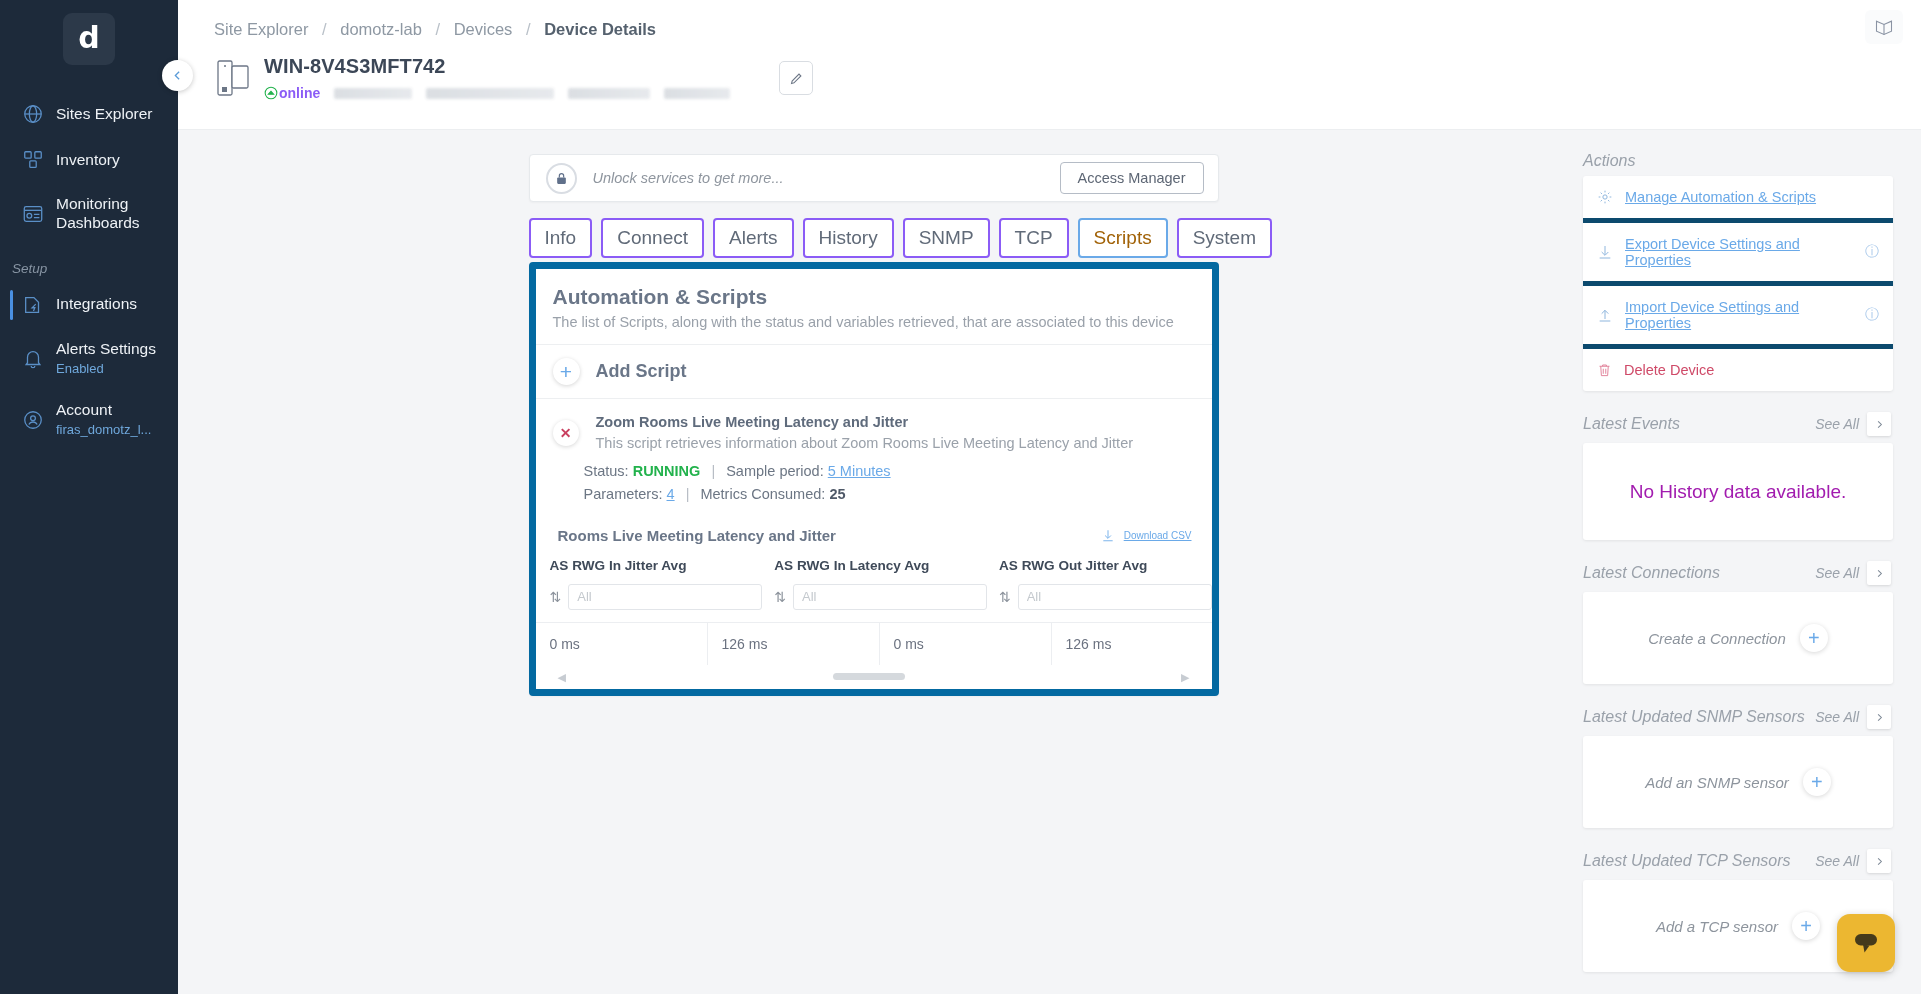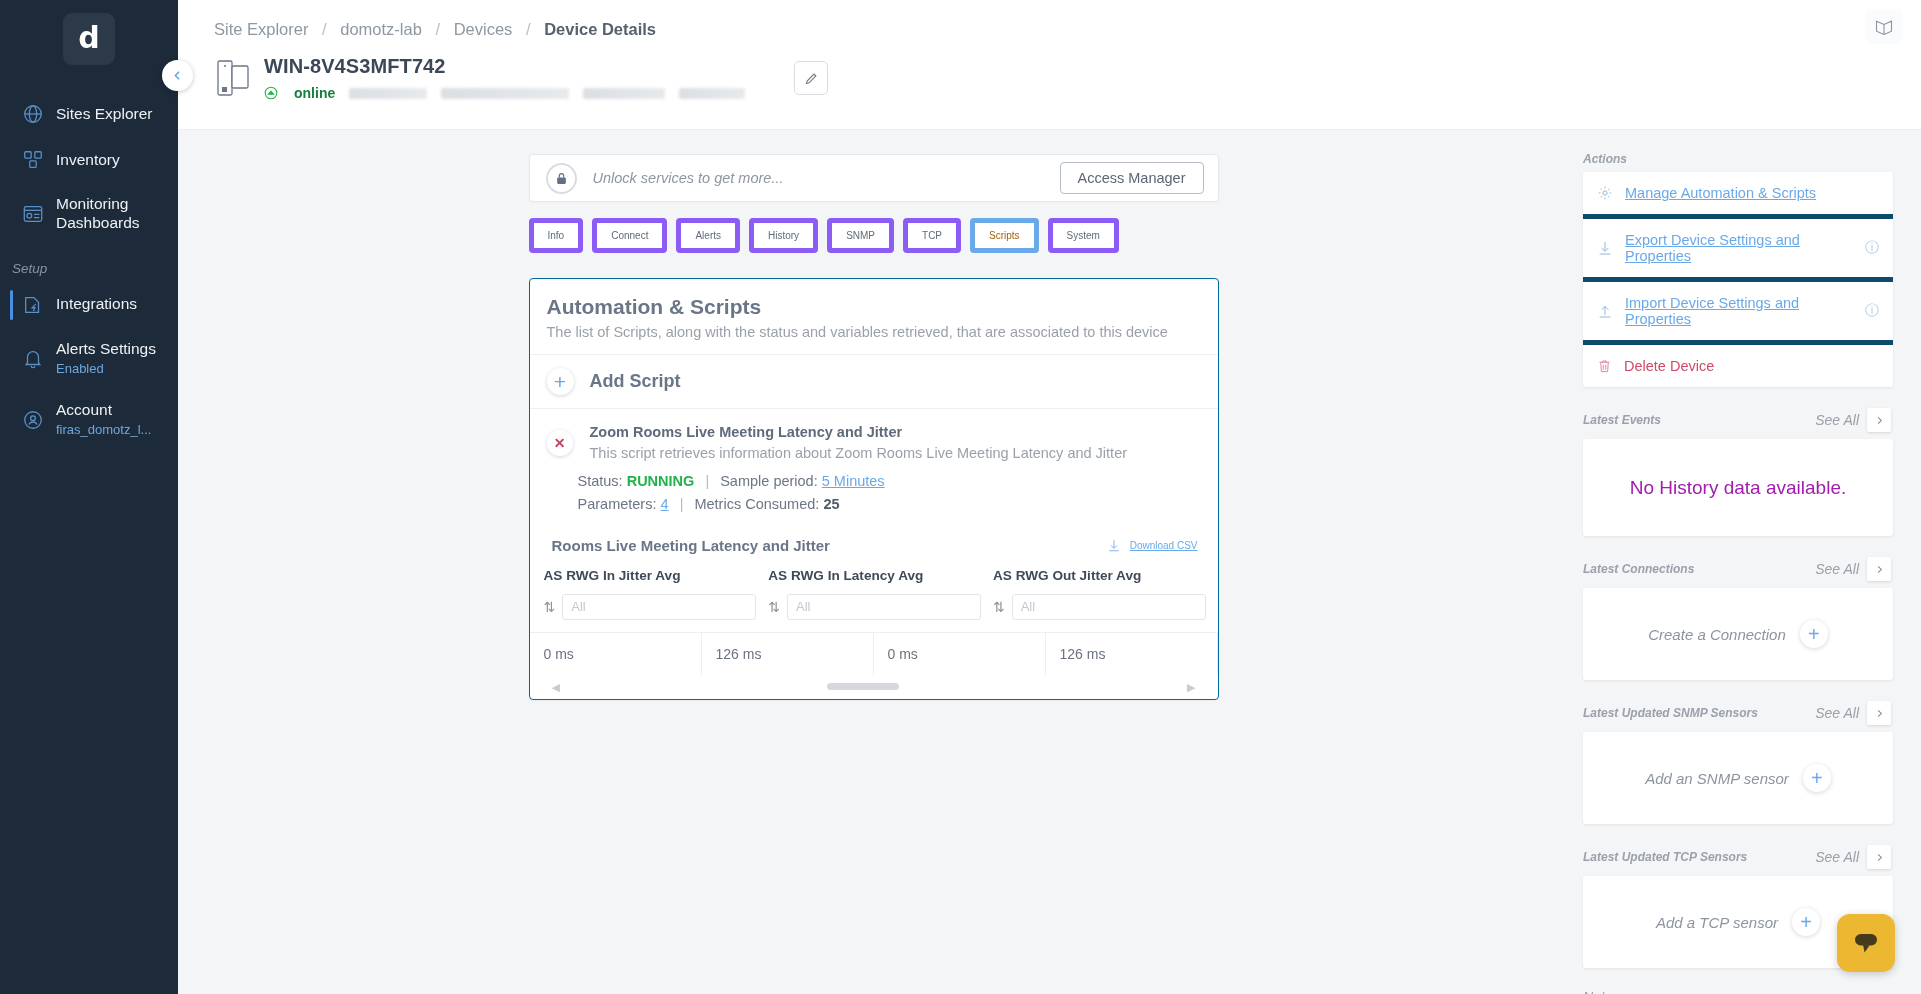--- a/index.html
+++ b/index.html
@@ -63,21 +63,21 @@
   .topbar { height: 130px; background: #fff; position: relative; border-bottom: 1px solid #eceef0; }
   .breadcrumb { padding: 20px 0 0 36px; font-size: 16.5px; color: #8e98a3; }
   .breadcrumb span.sep { margin: 0 9px; color: #b9c0c8; }
   .breadcrumb span.cur { color: #55616e; font-weight: 700; }
 
   .device-row { display: flex; align-items: center; padding: 16px 0 0 32px; }
   .dev-icon { width: 46px; flex: 0 0 46px; display:flex; justify-content:center; }
   .dev-meta { margin-left: 8px; }
   .dev-name { font-size: 20px; font-weight: 700; color: #3c4757; letter-spacing: .1px; }
   .dev-status { display: flex; align-items: center; margin-top: 7px; font-size: 14px; }
-  .dev-online { color: #15803d; font-weight: 700; margin-left: 16px; }
+  .dev-online { color: #8b5cf6; font-weight: 700; margin-left: 1px; }
   .redact {
     display: inline-block; height: 11px; border-radius: 2px;
     background: linear-gradient(90deg,#d5d9de,#e3e6ea);
     margin-left: 14px; vertical-align: middle; opacity: .85;
     filter: blur(1.4px);
   }
   .edit-btn {
     width: 34px; height: 34px; border: 1px solid #d9dde2; border-radius: 5px;
     background: #fff; margin-left: 49px; display: flex; align-items:center; justify-content:center;
     cursor: pointer;
@@ -104,29 +104,29 @@
   }
   .banner-text { flex: 1; margin-left: 16px; font-size: 14.5px; font-style: italic; color: #8e959e; }
   .access-btn {
     border: 1px solid #b5bcc6; border-radius: 4px; background: #fff;
     padding: 7px 17px; font-size: 14.5px; color: #5d6674; cursor: pointer;
     font-family: "Liberation Sans", sans-serif;
   }
 
   .tabs { display: flex; gap: 9px; margin-top: 16px; }
   .tab {
-    border: 5px solid #8b5cf6; background: #fff; border-radius: 4px;
-    padding: 7px 14px; font-size: 10px; color: #606a78; cursor: pointer;
+    border: 2px solid #8b5cf6; background: #fff; border-radius: 4px;
+    padding: 7px 14px; font-size: 19px; color: #606a78; cursor: pointer;
     font-family: "Liberation Sans", sans-serif;
   }
   .tab.active { border-color: #6aa9e8; color: #a16207; }
 
   .panel {
-    background: #fff; border: 1px solid #0369a1; border-radius: 4px;
-    margin-top: 25px; box-shadow: 0 1px 2px rgba(0,0,0,.035);
+    background: #fff; border: 7px solid #0369a1; border-radius: 4px;
+    margin-top: 4px; box-shadow: 0 1px 2px rgba(0,0,0,.035);
   }
   .panel-head { padding: 16px 17px 14px 17px; border-bottom: 1px solid #edeff1; }
   .panel-title { font-size: 21px; font-weight: 700; color: #6a7688; }
   .panel-sub { font-size: 14.5px; color: #9aa1aa; margin-top: 5px; }
 
   .add-script-row {
     display: flex; align-items: center; padding: 13px 17px; border-bottom: 1px solid #edeff1;
     cursor: pointer;
   }
   .circ-plus {
@@ -186,21 +186,21 @@
   .hscroll .arrow { position: absolute; top: 4px; font-size: 11px; color: #c7ccd2; }
   .hscroll .arrow.l { left: 22px; }
   .hscroll .arrow.r { right: 22px; }
   .hthumb {
     position: absolute; left: 297px; top: 6px; width: 72px; height: 7px;
     background: #d5d9dd; border-radius: 4px; cursor: pointer;
   }
 
   
   .rail { width: 352px; flex: 0 0 352px; padding: 22px 28px 0 14px; overflow: hidden; }
-  .rail-label { font-size: 12px; font-style: italic; color: #9aa1aa; font-weight: bold; }
+  .rail-label { font-size: 16px; font-style: italic; color: #9aa1aa; }
   .rail-head {
     display: flex; align-items: center; justify-content: space-between;
     margin: 21px 0 7px 0; padding-right: 2px;
   }
   .see-all { font-size: 14px; font-style: italic; color: #9aa1aa; cursor: pointer; margin-right: 8px; }
   .chev-box {
     width: 24px; height: 24px; background: #fff; border-radius: 2px;
     box-shadow: 0 1px 3px rgba(0,0,0,.13);
     display: flex; align-items: center; justify-content: center; cursor: pointer;
   }

